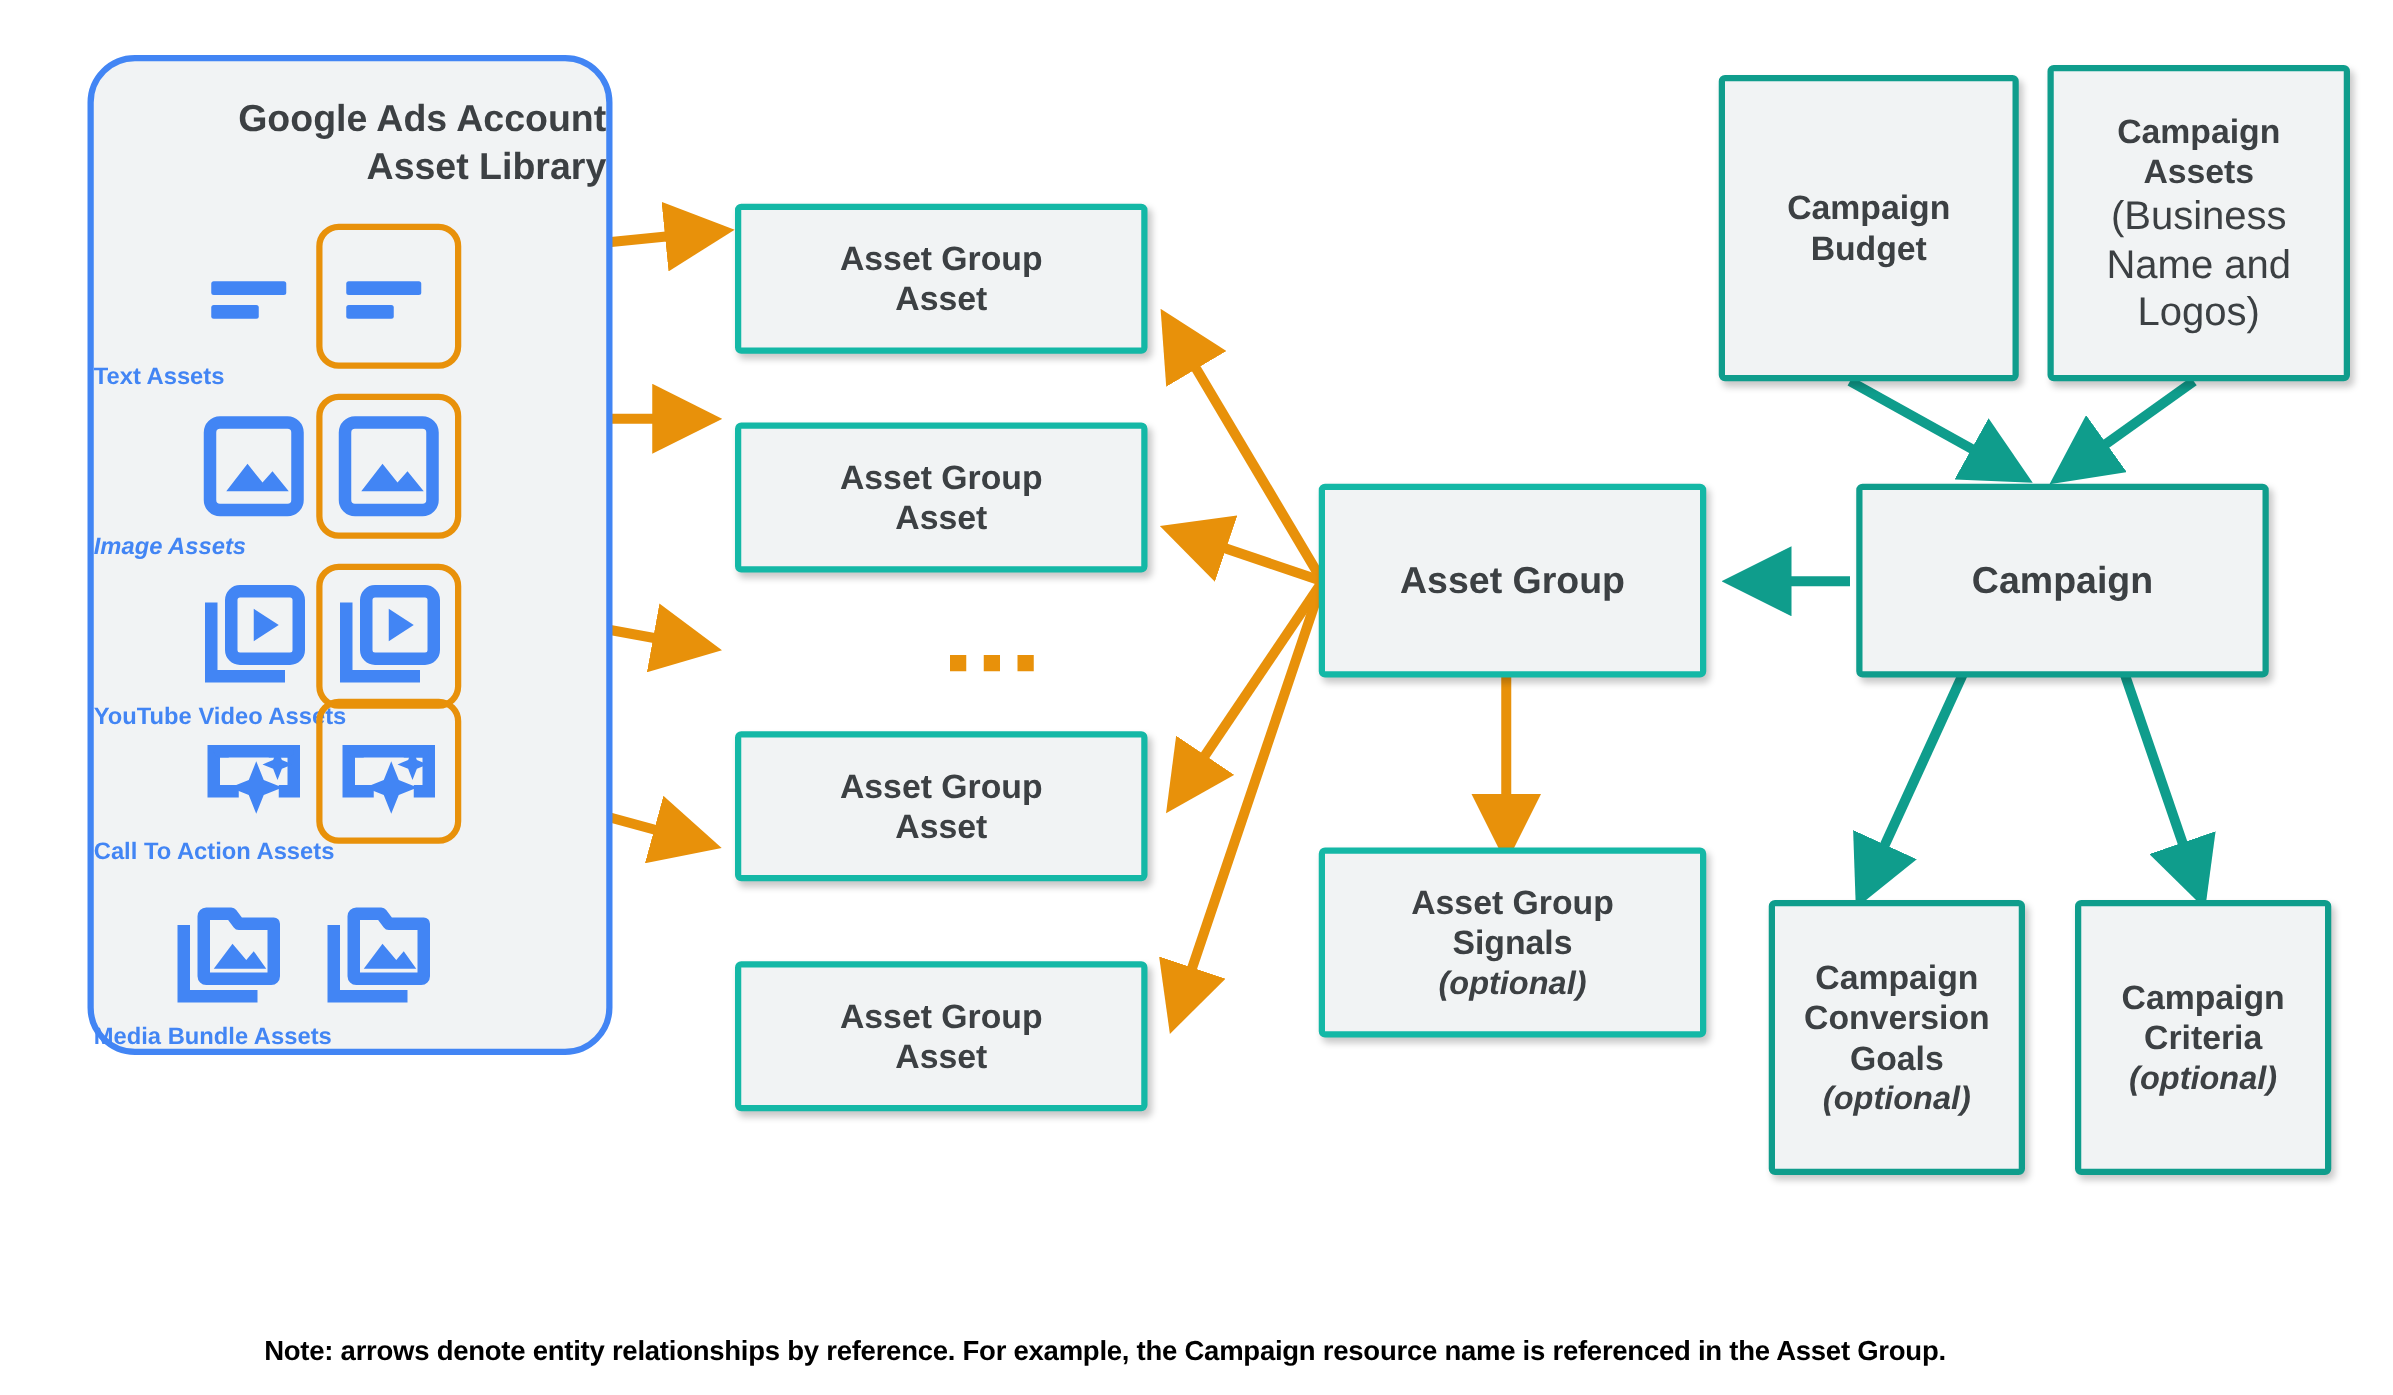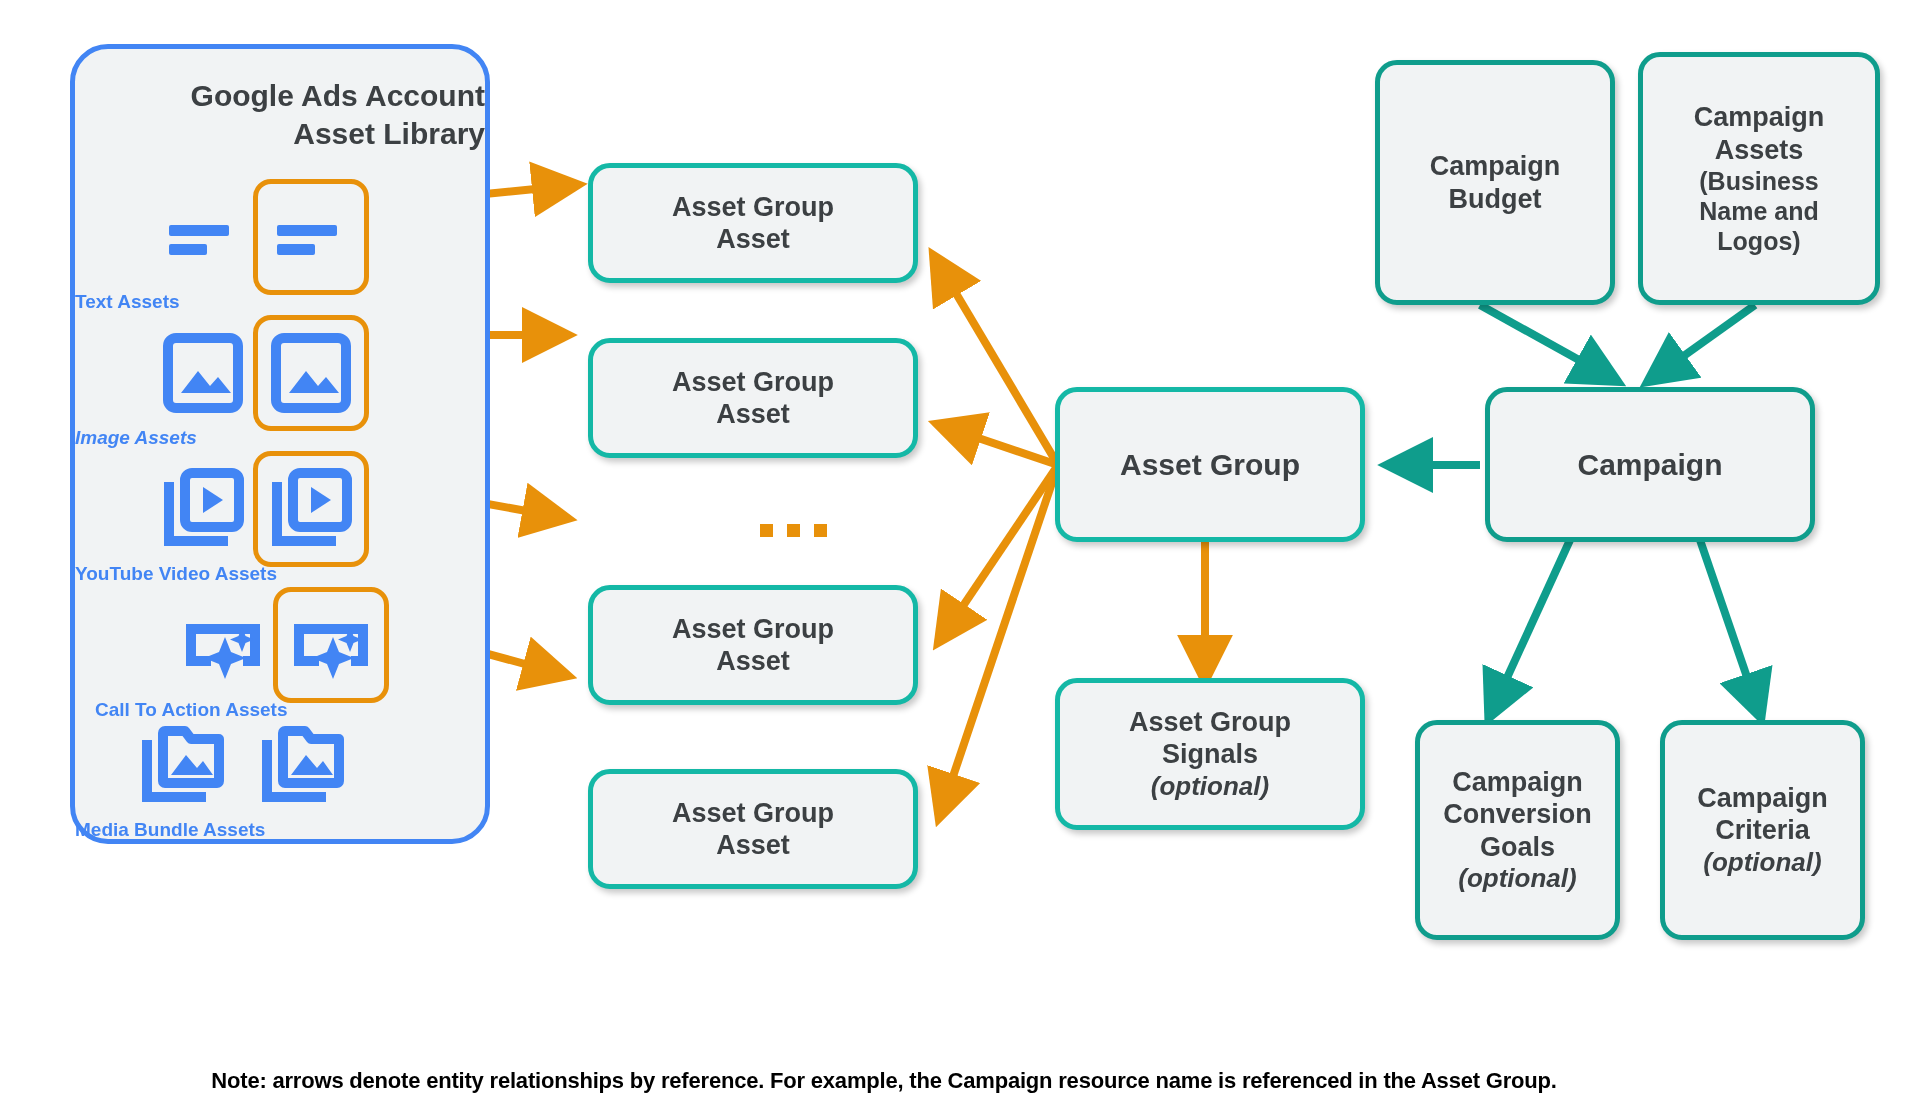--- a/index.html
+++ b/index.html
@@ -29,30 +29,30 @@
   .icon-boxed{position:absolute;left:178px;top:-10px;width:116px;height:116px;
     border:5px solid #e8910a;border-radius:18px;box-sizing:border-box;
     display:flex;align-items:center;justify-content:center;}
   .icon-boxed .glyph{width:84px;height:84px;}
   .asset-label{
     text-align:left;font-size:19px;font-weight:bold;color:#4285f4;margin-top:6px;
   }
 
   
   .node{
-    position:absolute;background:#f1f3f4;border-radius:22px;box-sizing:border-box;
+    position:absolute;background:#f1f3f4;border-radius:5px;box-sizing:border-box;
     display:flex;align-items:center;justify-content:center;text-align:center;
     box-shadow:3px 4px 6px rgba(0,0,0,.22);
     line-height:1.2;
   }
   .node.orange{border:5px solid #14b8a6;}
   .node.teal{border:5px solid #0f9d8c;}
   .node .txt{white-space:pre-line;font-weight:bold;font-size:27px;color:#3c4043;padding:0 8px;}
   .node .sub{display:block;font-weight:bold;font-style:italic;font-size:26px;}
-  .node .sub-reg{display:block;font-weight:bold;font-style:normal;font-size:25px;}
+  .node .sub-reg{display:block;font-weight:normal;font-style:normal;font-size:32px;}
 
   .ag-asset{width:330px;height:120px;}
   .ellipsis{position:absolute;left:760px;top:524px;display:flex;gap:14px;}
   .ellipsis i{display:block;width:13px;height:13px;background:#e8910a;}
 
   .note{
     position:absolute;left:0;top:1068px;width:1768px;text-align:center;
     font-size:22px;font-weight:bold;color:#000;
     font-family:"Liberation Sans Narrow","Liberation Sans",sans-serif;
     letter-spacing:-.2px;
@@ -153,21 +153,21 @@
           <svg class="glyph" viewBox="0 0 84 84" width="84" height="84">
             <path d="M8 20 L8 74 L62 74" fill="none" stroke="#4285f4" stroke-width="10" stroke-linecap="square"></path>
             <rect x="24" y="6" width="54" height="54" rx="7" fill="none" stroke="#4285f4" stroke-width="10"></rect>
             <path d="M42 20 L62 33 L42 46 Z" fill="#4285f4"></path>
           </svg>
         </div>
       </div>
       <div class="asset-label">YouTube Video  Assets</div>
     </div>
 
-    <div class="asset-row" style="top:548px;padding-left:20px;">
+    <div class="asset-row" style="top:520px;">
       <div class="asset-icons">
         <div class="icon-plain">
           <svg viewBox="0 0 84 84" width="84" height="84">
             <path d="M22 26 L10 26 L10 58 L30 58 M54 26 L74 26 L74 58 L62 58" fill="none" stroke="#4285f4" stroke-width="10" stroke-linecap="butt"></path>
             <rect x="10" y="21" width="64" height="10" rx="5" fill="#4285f4"></rect>
             <path d="M44 34 L50 49 L65 55 L50 61 L44 76 L38 61 L23 55 L38 49 Z" fill="#4285f4"></path>
             <path d="M61 24 L64.5 33 L73 36.5 L64.5 40 L61 49 L57.5 40 L49 36.5 L57.5 33 Z" fill="#4285f4"></path>
           </svg>
         </div>
         <div class="icon-boxed">

